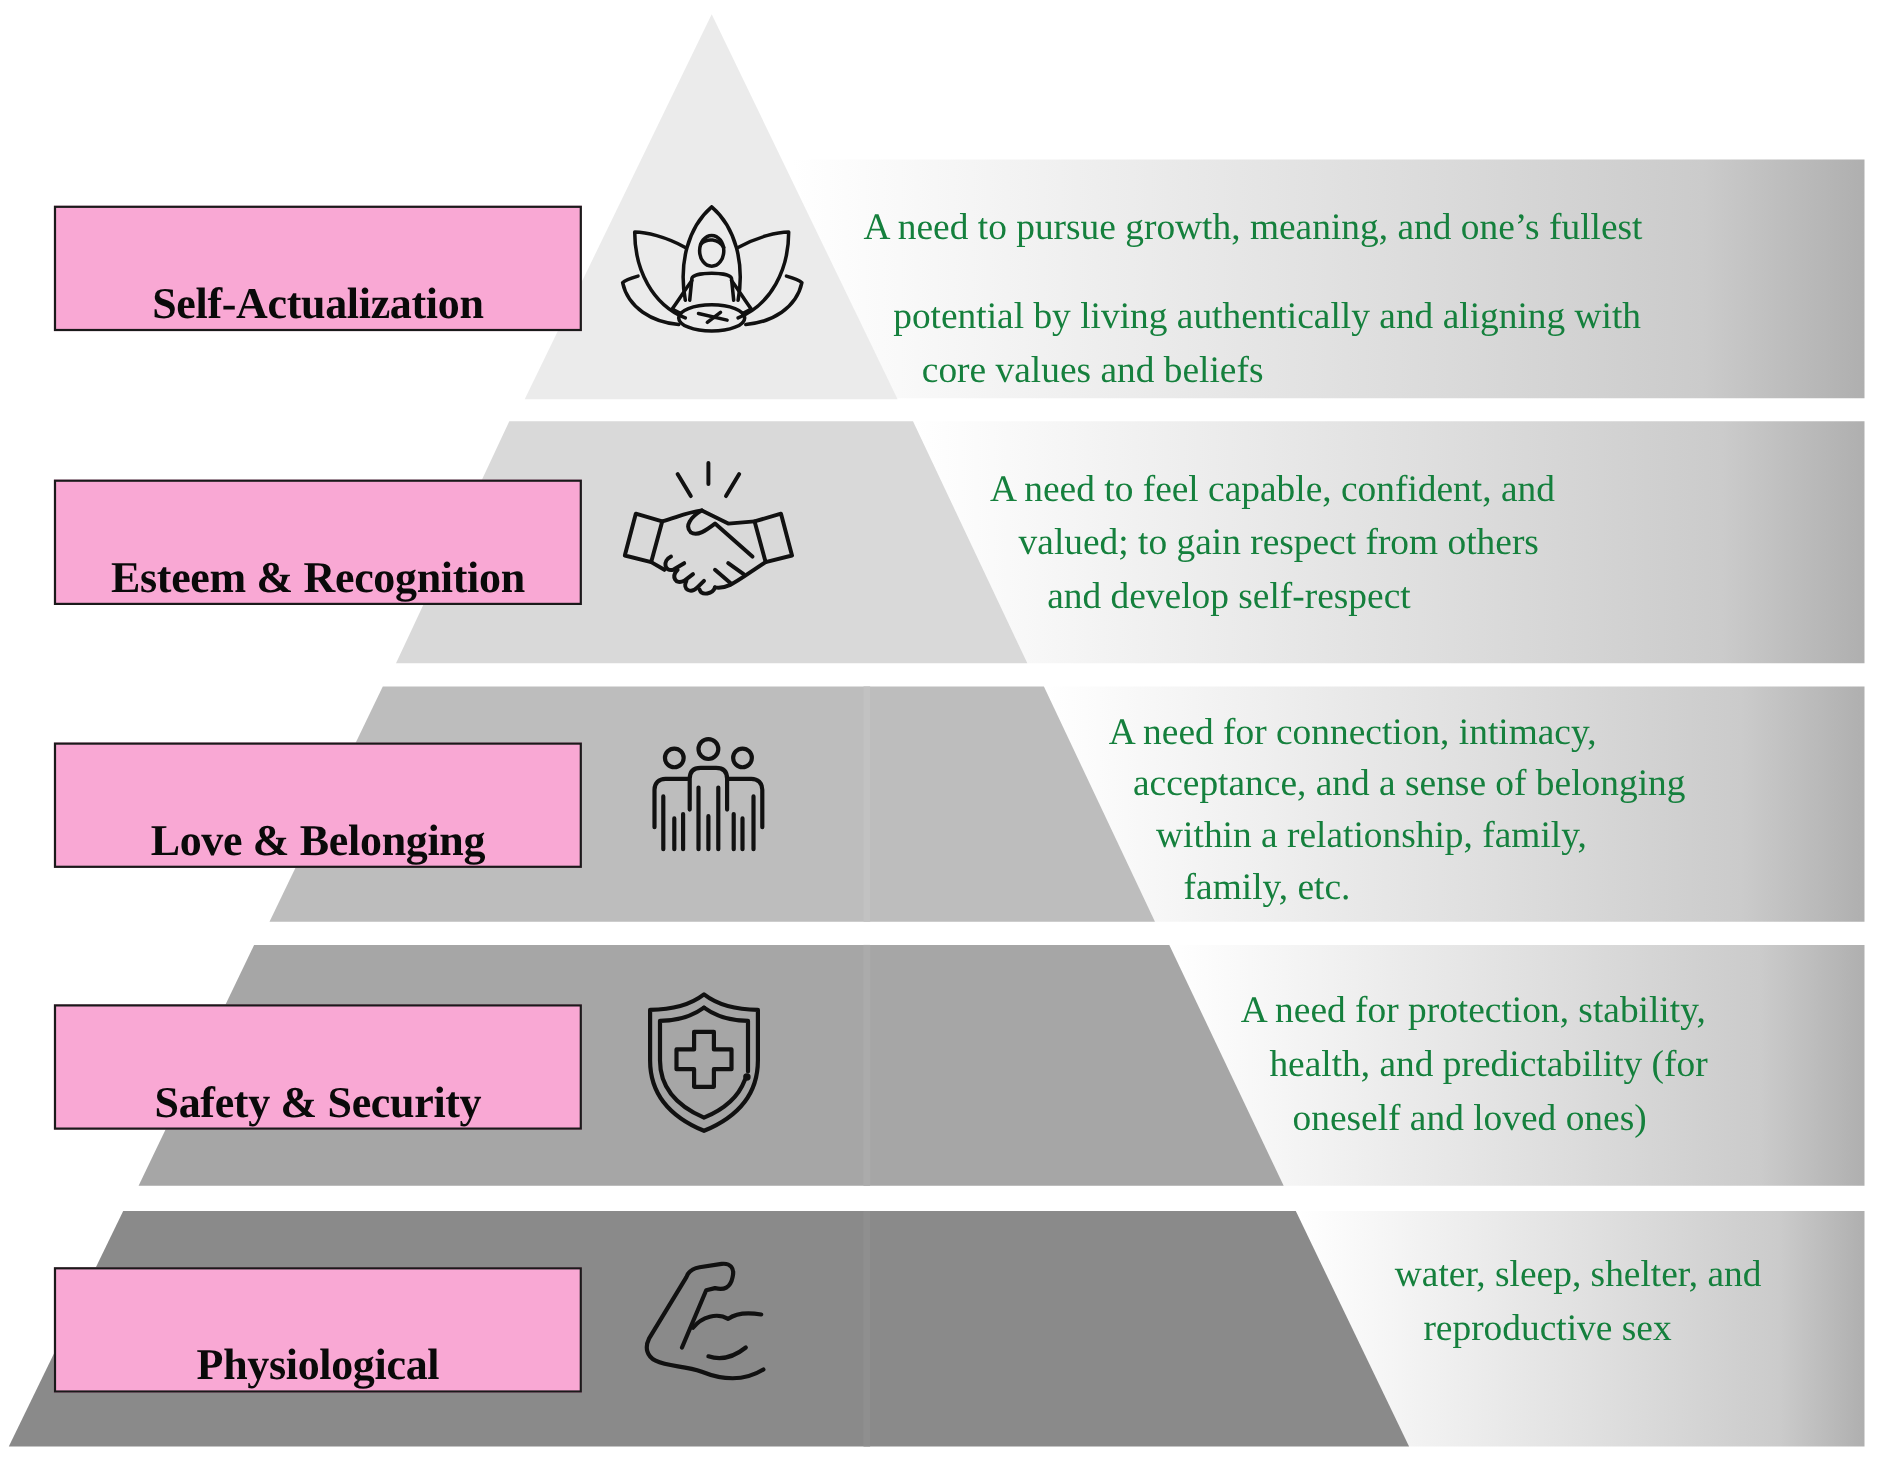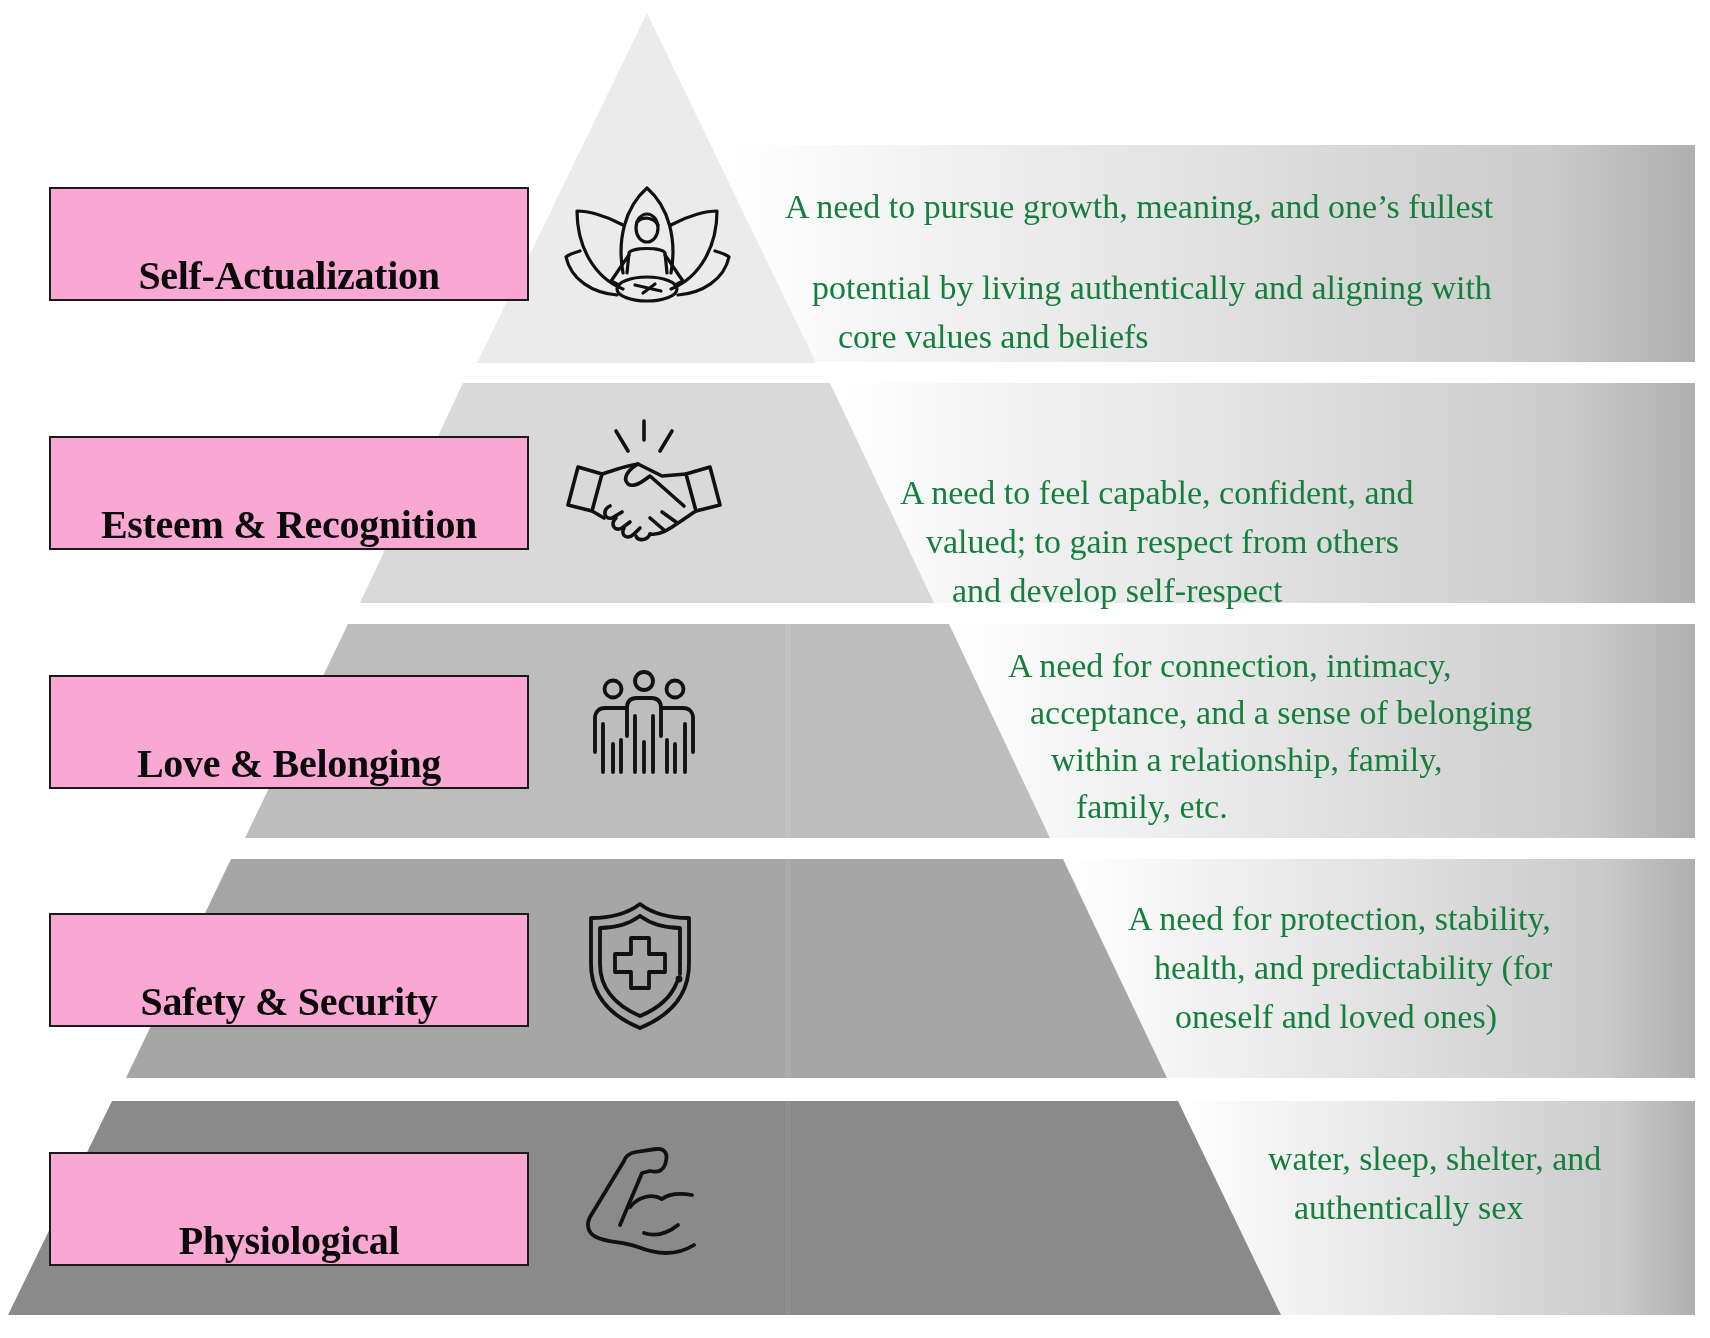--- a/index.html
+++ b/index.html
@@ -166,36 +166,36 @@
     </svg>
   </div>
 
   <div class="desc" style="left:785px; top:182px;">
     <span class="line" style="padding-left:0px;">A need to pursue growth, meaning, and one’s fullest</span>
     <span class="line" style="padding-left:27px;margin-top:32px;">potential by living authentically and aligning with</span>
     <span class="line" style="padding-left:53px;">core values and beliefs</span>
   </div>
 
   <div class="desc" style="left:900px; top:420px;">
-    <span class="line" style="padding-left:0px;margin-top:48px;">A need to feel capable, confident, and</span>
+    <span class="line" style="padding-left:0px;">A need to feel capable, confident, and</span>
     <span class="line" style="padding-left:26px;">valued; to gain respect from others</span>
     <span class="line" style="padding-left:52px;">and develop self-respect</span>
   </div>
 
   <div class="desc" style="left:1008px; top:642px; line-height:47px;">
     <span class="line" style="padding-left:0px;">A need for connection, intimacy,</span>
     <span class="line" style="padding-left:22px;">acceptance, and a sense of belonging</span>
     <span class="line" style="padding-left:43px;">within a relationship, family,</span>
     <span class="line" style="padding-left:68px;">family, etc.</span>
   </div>
 
   <div class="desc" style="left:1128px; top:894px;">
     <span class="line" style="padding-left:0px;">A need for protection, stability,</span>
     <span class="line" style="padding-left:26px;">health, and predictability (for</span>
     <span class="line" style="padding-left:47px;">oneself and loved ones)</span>
   </div>
 
   <div class="desc" style="left:1244px; top:1134px;">
     <span class="line" style="padding-left:24px;">water, sleep, shelter, and</span>
-    <span class="line" style="padding-left:50px;">authentically sex</span>
+    <span class="line" style="padding-left:50px;">reproductive sex</span>
   </div>
 
 </div>
 
 </body></html>

